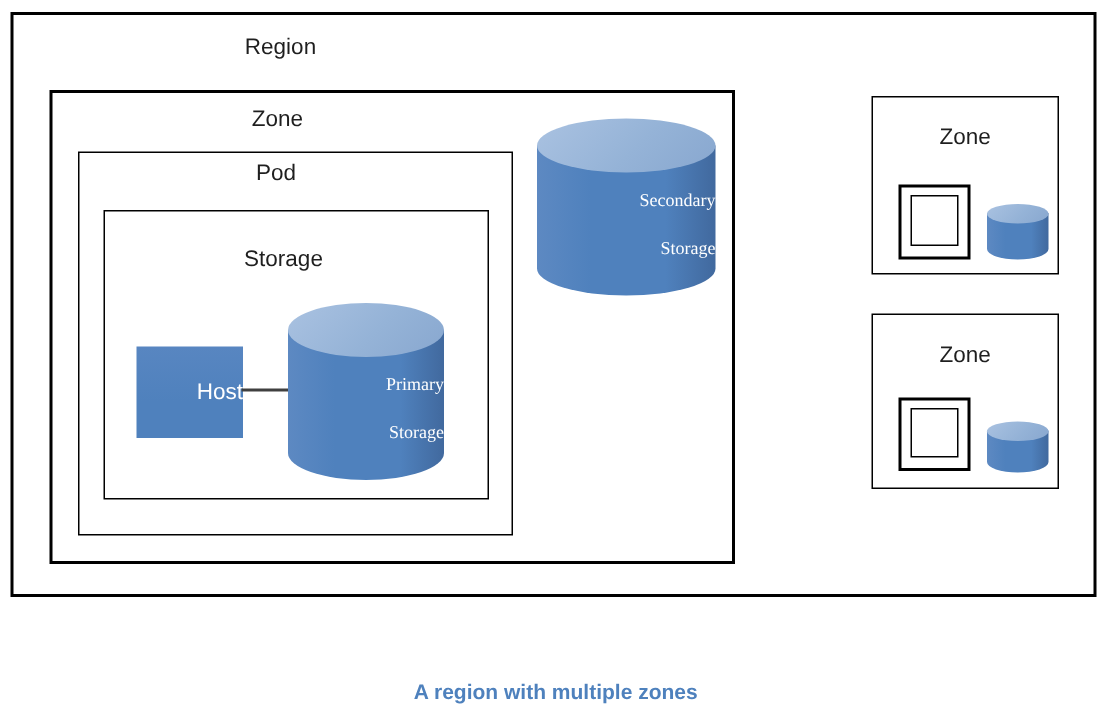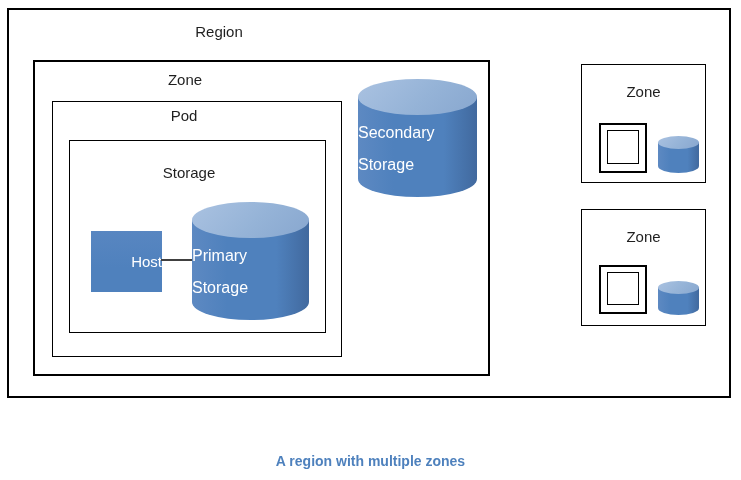--- a/index.html
+++ b/index.html
@@ -31,32 +31,33 @@
     position: absolute;
     left: 0; right: 0; bottom: 0;
     background: linear-gradient(90deg, #5d89c2 0%, var(--shape-fill, #4f81bd) 30%, var(--shape-fill, #4f81bd) 72%, #41699e 100%);
   }
   .cyl .cyl-top {
     position: absolute;
     left: 0; top: 0; width: 100%;
     border-radius: 50%;
     background: linear-gradient(135deg, #aac2e1 0%, var(--cylinder-top, #95b3d7) 55%, #88a7cf 100%);
   }
-  .cyl.big { width: 117px; height: 118px; }
+  .cyl.big { width: 104px; height: 118px; }
   .cyl.big .cyl-top { height: 36px; }
   .cyl.big .cyl-body { top: 18px; border-radius: 0 0 50% 50% / 0 0 18px 18px; }
   .cyl.small .cyl-top { height: 13px; }
   .cyl.small .cyl-body { top: 6px; border-radius: 0 0 50% 50% / 0 0 7px 7px; }
   .cyl-label {
     position: absolute;
     top: 38px; left: 0; width: 100%;
-    text-align: left;
+    text-align: right;
     color: #ffffff;
-    font-size: 16px;
+    font-size: 12px;
     line-height: 32px;
+    font-family: Liberation Serif, serif;
   }
   .host {
     position: absolute;
     left: 91px; top: 231px;
     width: 71px; height: 61px;
     background: linear-gradient(180deg, #5886c1 0%, var(--shape-fill, #4f81bd) 60%);
     color: #ffffff;
     font-size: 15px;
     display: flex;
     align-items: center;
@@ -91,21 +92,21 @@
     font-weight: bold;
     color: var(--caption-text, #4e81bd);
   }
 </style>
 </head>
 <body>
 
 <div class="stage">
 
   <div class="box" style="left:7px; top:8px; width:724px; height:390px;"></div>
-  <div class="lbl" style="left:187px; top:23px;margin-left:32px;">Region</div>
+  <div class="lbl" style="left:187px; top:23px;">Region</div>
 
   <div class="box" style="left:33px; top:60px; width:457px; height:316px;"></div>
   <div class="lbl" style="left:185px; top:71px;">Zone</div>
 
   <div class="box thin" style="left:52px; top:101px; width:290px; height:256px;"></div>
   <div class="lbl" style="left:184px; top:107px;">Pod</div>
 
   <div class="box thin" style="left:69px; top:140px; width:257px; height:193px;"></div>
   <div class="lbl" style="left:189px; top:164px;">Storage</div>
 

